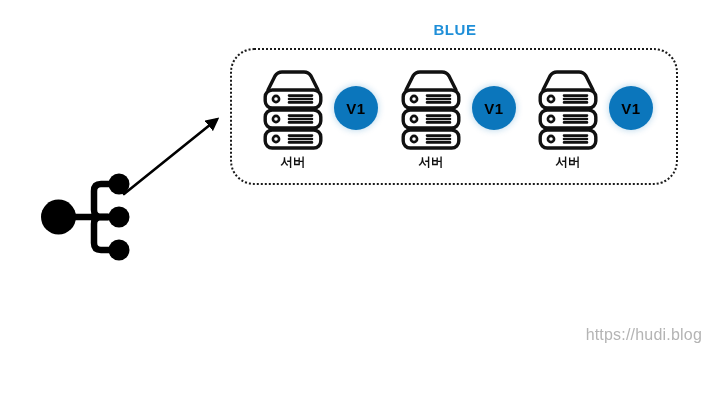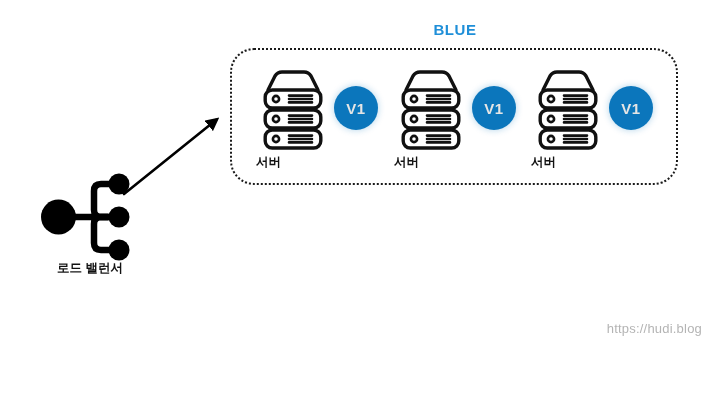--- a/index.html
+++ b/index.html
@@ -54,35 +54,36 @@
     left: 0;
     top: 0;
     width: 62px;
     height: 84px;
   }
   .server-label {
     position: absolute;
     left: -6px;
     top: 86px;
     width: 74px;
+    text-align: center;
     font-size: 12.5px;
     font-weight: bold;
     color: #111111;
     line-height: 16px;
     user-select: none;
   }
   .version-badge {
     position: absolute;
     left: 72px;
     top: 18px;
     width: 44px;
     height: 44px;
     border-radius: 50%;
     background: #0b76bc;
-    color: #e5e5e5;
+    color: #000000;
     font-size: 15px;
     font-weight: bold;
     letter-spacing: 0.5px;
     display: flex;
     align-items: center;
     justify-content: center;
     box-shadow: 0 0 7px rgba(11,118,188,0.32);
     user-select: none;
   }
 
@@ -110,22 +111,22 @@
   #flow-arrow {
     left: 118px;
     top: 100px;
     width: 120px;
     height: 100px;
   }
 
   
   #watermark {
     right: 18px;
-    bottom: 20px;
-    font-size: 13px;
+    bottom: 12px;
+    font-size: 16px;
     color: #b4b4b4;
     letter-spacing: 0.2px;
     user-select: none;
     margin-top: 29px;
   }
 </style>
 </head>
 <body>
 
 <div id="canvas">
@@ -212,21 +213,20 @@
           <path d="M68 45 H61 Q54 45 54 52 V71 Q54 78 61 78 H70"></path>
         </g>
         <g fill="#000000">
           <circle cx="18.5" cy="45" r="17.5"></circle>
           <circle cx="79" cy="12" r="10.5"></circle>
           <circle cx="79" cy="45" r="10.5"></circle>
           <circle cx="79" cy="78" r="10.5"></circle>
         </g>
       </svg>
     </span>
-    <span id="lb-label">로드 밸런서</span>
   </div>
 
   <span class="abs" id="flow-arrow">
     <svg viewBox="0 0 120 100" width="120" height="100" aria-hidden="true">
       <defs>
         <marker id="arrowhead" markerWidth="5.2" markerHeight="5.2" refX="3.6" refY="2.6" orient="auto">
           <path d="M0,0 L5.2,2.6 L0,5.2 z" fill="#000000"></path>
         </marker>
       </defs>
       <line x1="6" y1="94" x2="98" y2="20" stroke="#000000" stroke-width="2.6" stroke-linecap="round" marker-end="url(#arrowhead)"></line>

